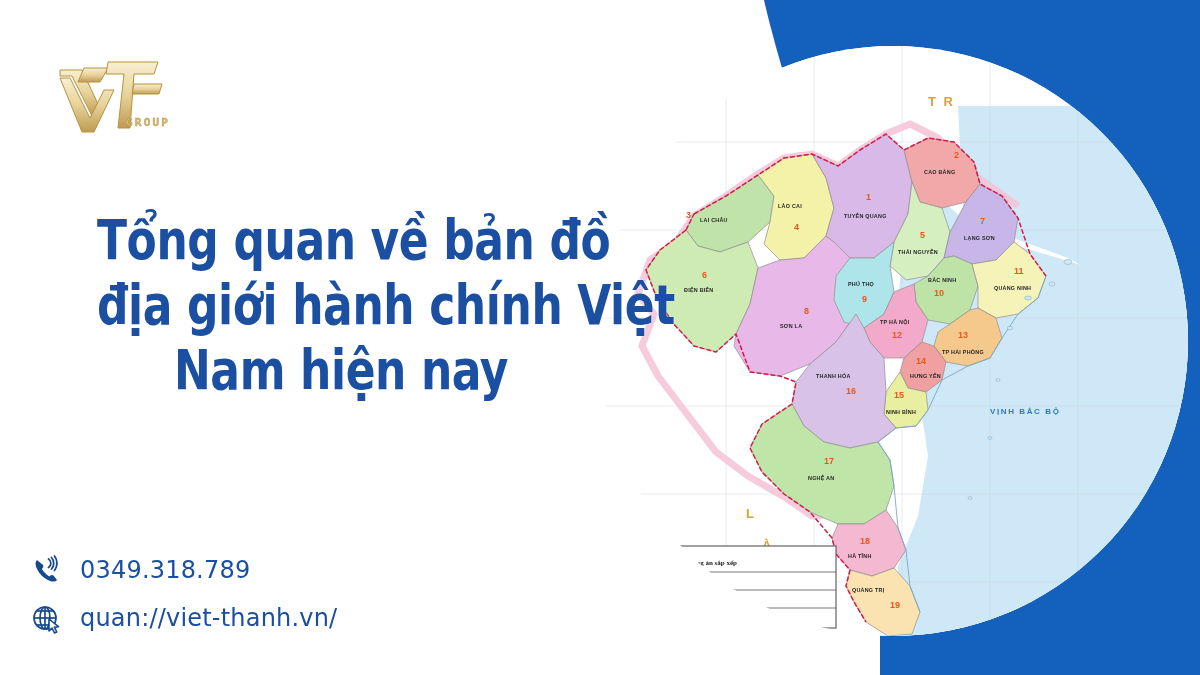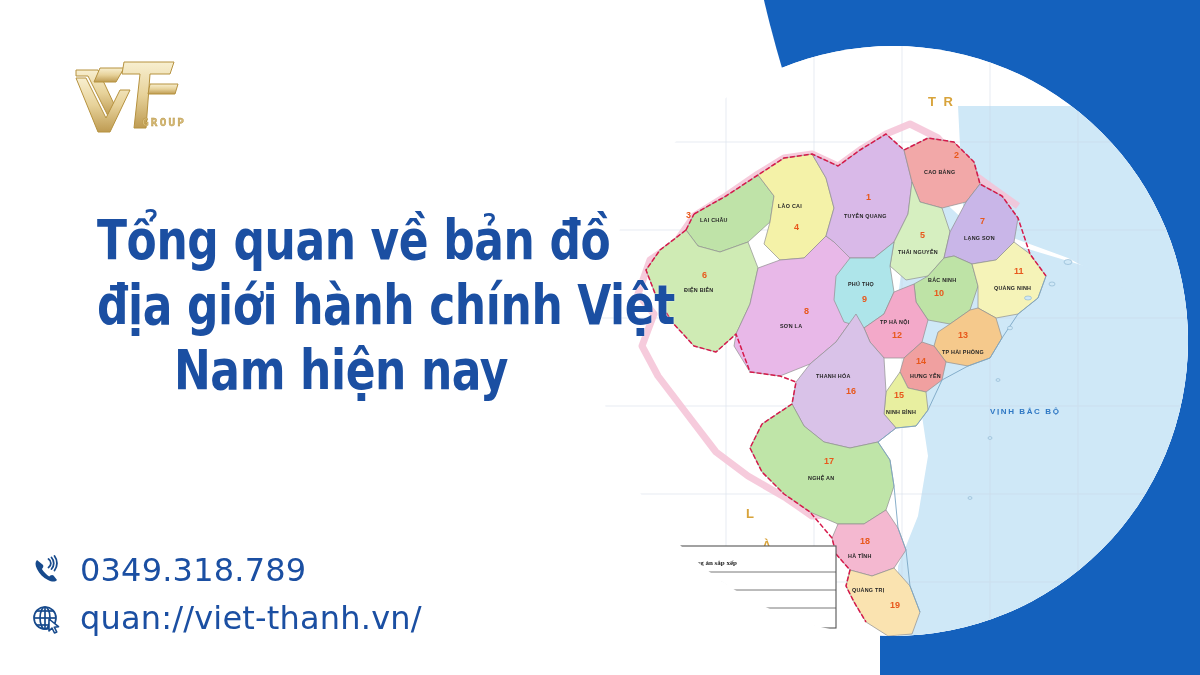--- a/index.html
+++ b/index.html
@@ -35,21 +35,21 @@
     border-radius:50%;
     overflow:hidden;
   }
 
   
   .map-wrap{position:absolute;left:0;top:0;width:590px;height:590px;}
   .map-svg{position:absolute;left:0;top:0;}
 
   
   .logo{
-    position:absolute;left:64px;top:52px;width:140px;height:88px;
+    position:absolute;left:48px;top:52px;width:140px;height:88px;
   }
   .logo svg{display:block;}
 
   .headline{
     position:absolute;left:36px;top:208px;width:610px;
     text-align:center;
     color:var(--title,#1B4FA2);
     font-family:"DejaVu Sans", sans-serif;
     font-weight:700;
     font-size:55px;
@@ -61,21 +61,21 @@
   }
   .headline .ln{display:block;white-space:nowrap;}
 
   .contacts{position:absolute;left:26px;top:548px;}
   .c-row{display:flex;align-items:center;height:44px;margin-bottom:4px;}
   .c-ico{width:40px;height:40px;flex:0 0 40px;display:flex;align-items:center;justify-content:center;}
   .c-txt{
     margin-left:14px;
     color:var(--title,#1B4FA2);
     font-family:"DejaVu Sans", sans-serif;
-    font-size:32px;
+    font-size:24px;
     font-weight:400;
     letter-spacing:.2px;
     white-space:nowrap;
   }
 
   
   .prov-name{font-family:"Liberation Sans", sans-serif;font-size:5.4px;font-weight:700;fill:#262626;letter-spacing:.25px;}
   .prov-num{font-family:"Liberation Sans", sans-serif;font-size:9px;font-weight:700;fill:#E8581C;}
   .sea-label{font-family:"Liberation Sans", sans-serif;font-size:8px;font-weight:700;fill:#2F78C4;letter-spacing:1.6px;}
   .ctry-label{font-family:"Liberation Sans", sans-serif;font-size:13px;font-weight:700;fill:#D8A33A;letter-spacing:2px;}

